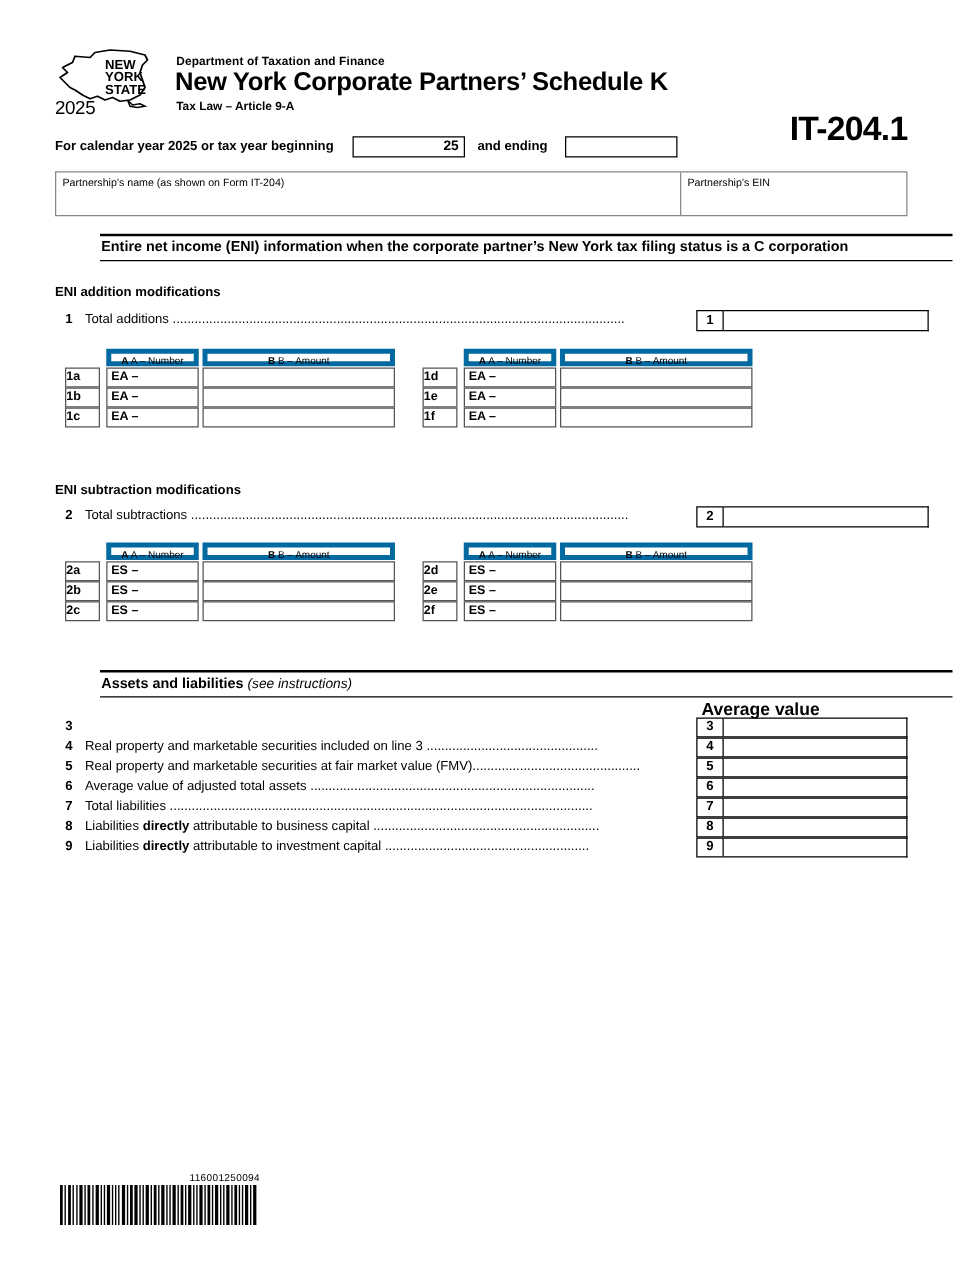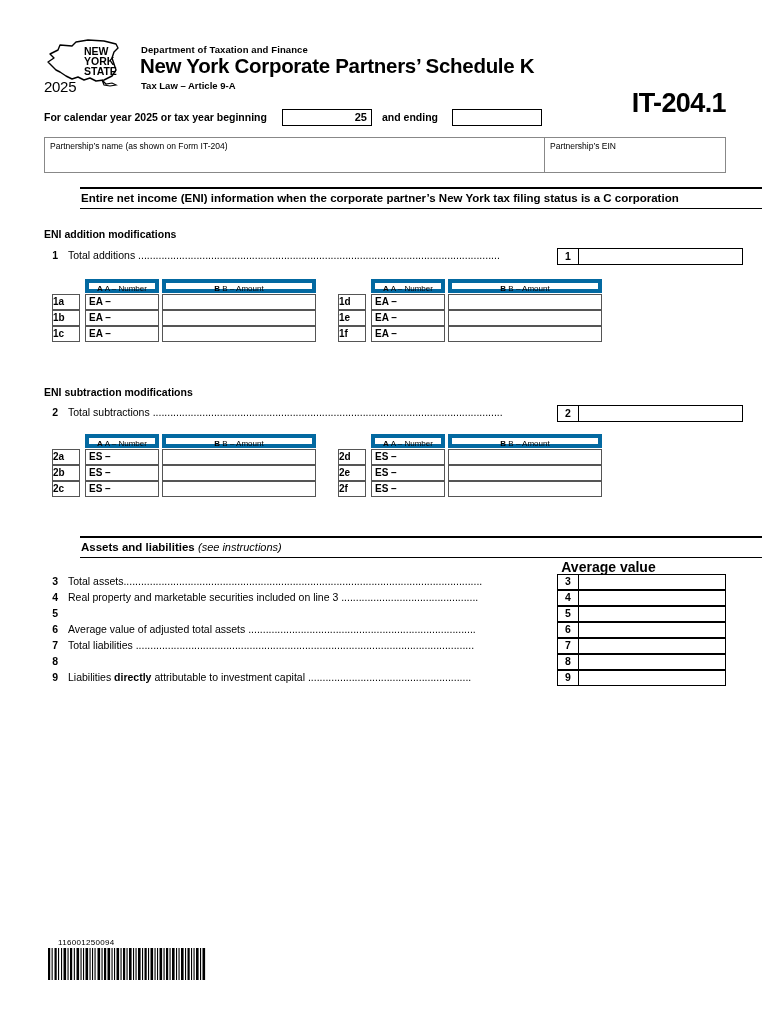--- a/index.html
+++ b/index.html
@@ -320,21 +320,21 @@
 
   
   .barcode-wrap {
     position: absolute;
     left: 48px;
     top: 938px;
     width: 160px;
   }
   .barcode-num {
     font-size: 8px;
-    text-align: left;
+    text-align: right;
     letter-spacing: 0.3px;
     margin-bottom: 1px;
     padding-left: 10px;
   }
   .barcode-bars {
     height: 32px;
     width: 160px;
   }
 </style>
 </head>
@@ -489,54 +489,55 @@
     <span>Assets and liabilities</span>
     <span class="normal-ital">(see instructions)</span>
   </div>
 
   <div class="avg-value-hdr" style="left:535px; top:559px; width:147px;">Average value</div>
 
   <div class="asset-rows" style="top:574px;">
 
     <div class="asset-row">
       <span class="num">3</span>
-      <span class="txt"><span>Total assets</span><span class="dots">...........................................................................................................................</span></span>
       <div class="asset-box-num">3</div>
       <div class="asset-box-val"></div>
     </div>
 
     <div class="asset-row">
       <span class="num">4</span>
       <span class="txt"><span>Real property and marketable securities included on line 3</span><span class="dots"> ...............................................</span></span>
       <div class="asset-box-num">4</div>
       <div class="asset-box-val"></div>
     </div>
 
     <div class="asset-row">
       <span class="num">5</span>
+      <span class="txt"><span>Real property and marketable securities at fair market value (FMV)</span><span class="dots">..............................................</span></span>
       <div class="asset-box-num">5</div>
       <div class="asset-box-val"></div>
     </div>
 
     <div class="asset-row">
       <span class="num">6</span>
       <span class="txt"><span>Average value of adjusted total assets</span><span class="dots"> ..............................................................................</span></span>
       <div class="asset-box-num">6</div>
       <div class="asset-box-val"></div>
     </div>
 
     <div class="asset-row">
       <span class="num">7</span>
       <span class="txt"><span>Total liabilities</span><span class="dots"> ....................................................................................................................</span></span>
       <div class="asset-box-num">7</div>
       <div class="asset-box-val"></div>
     </div>
 
     <div class="asset-row">
       <span class="num">8</span>
+      <span class="txt">Liabilities <b>directly</b> attributable to business capital<span class="dots"> ..............................................................</span></span>
       <div class="asset-box-num">8</div>
       <div class="asset-box-val"></div>
     </div>
 
     <div class="asset-row">
       <span class="num">9</span>
       <span class="txt">Liabilities <b>directly</b> attributable to investment capital<span class="dots"> ........................................................</span></span>
       <div class="asset-box-num">9</div>
       <div class="asset-box-val"></div>
     </div>

